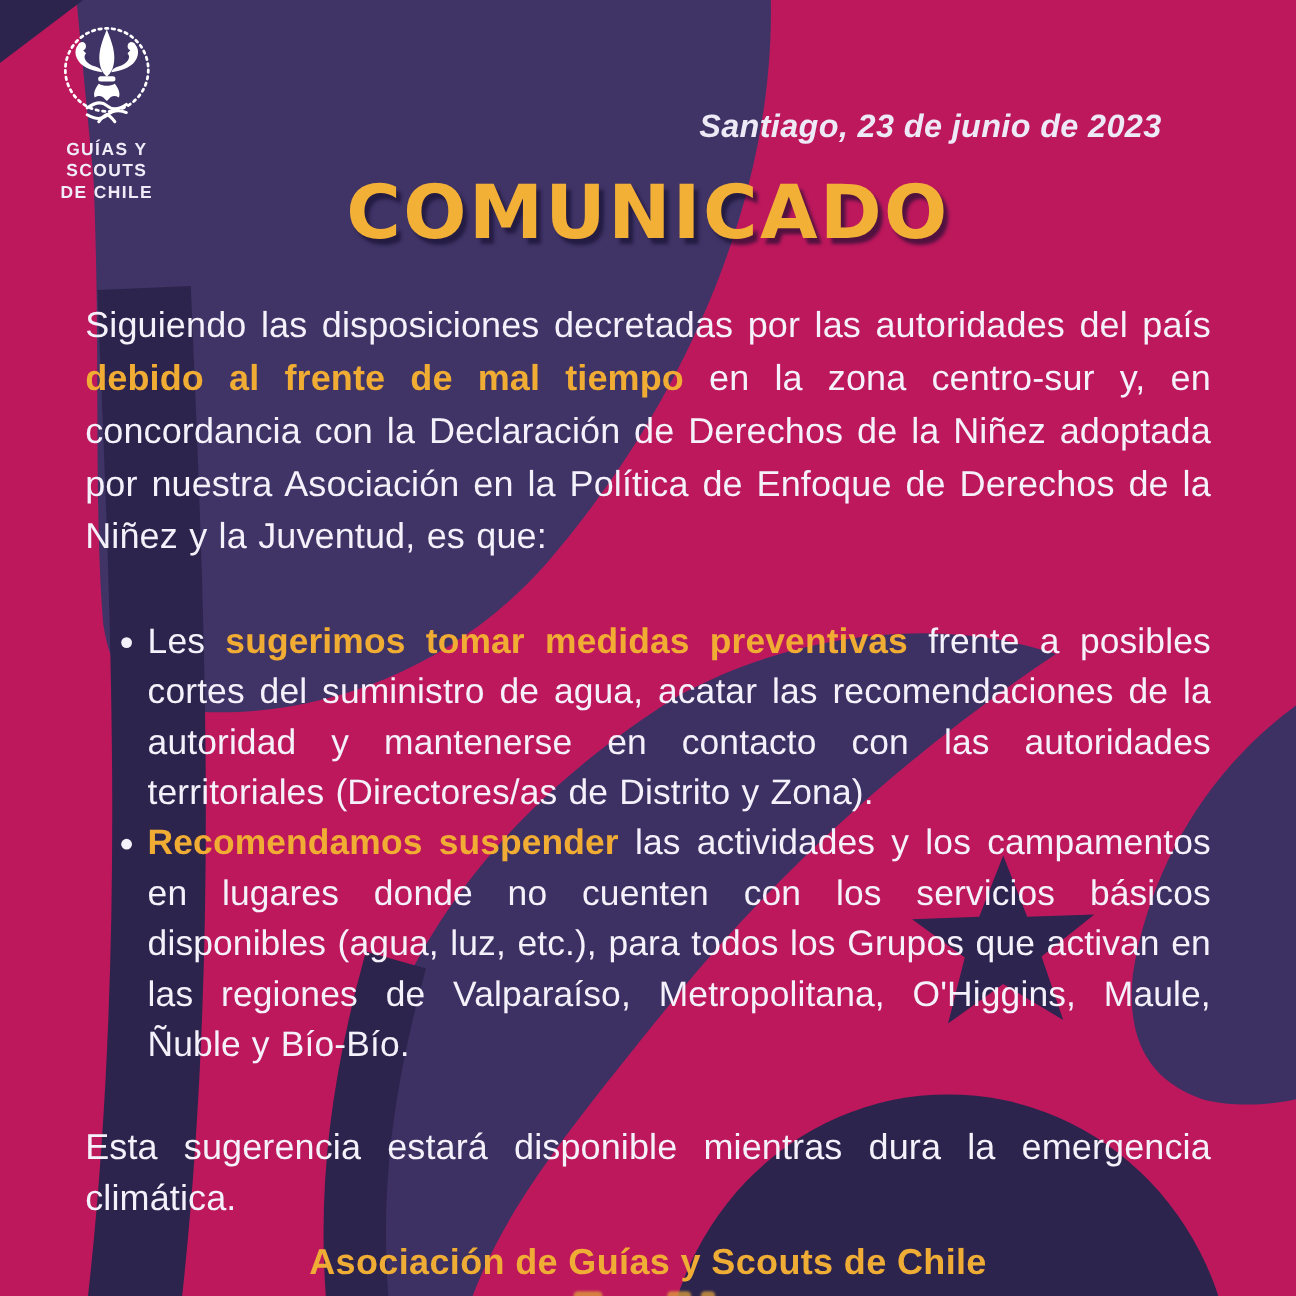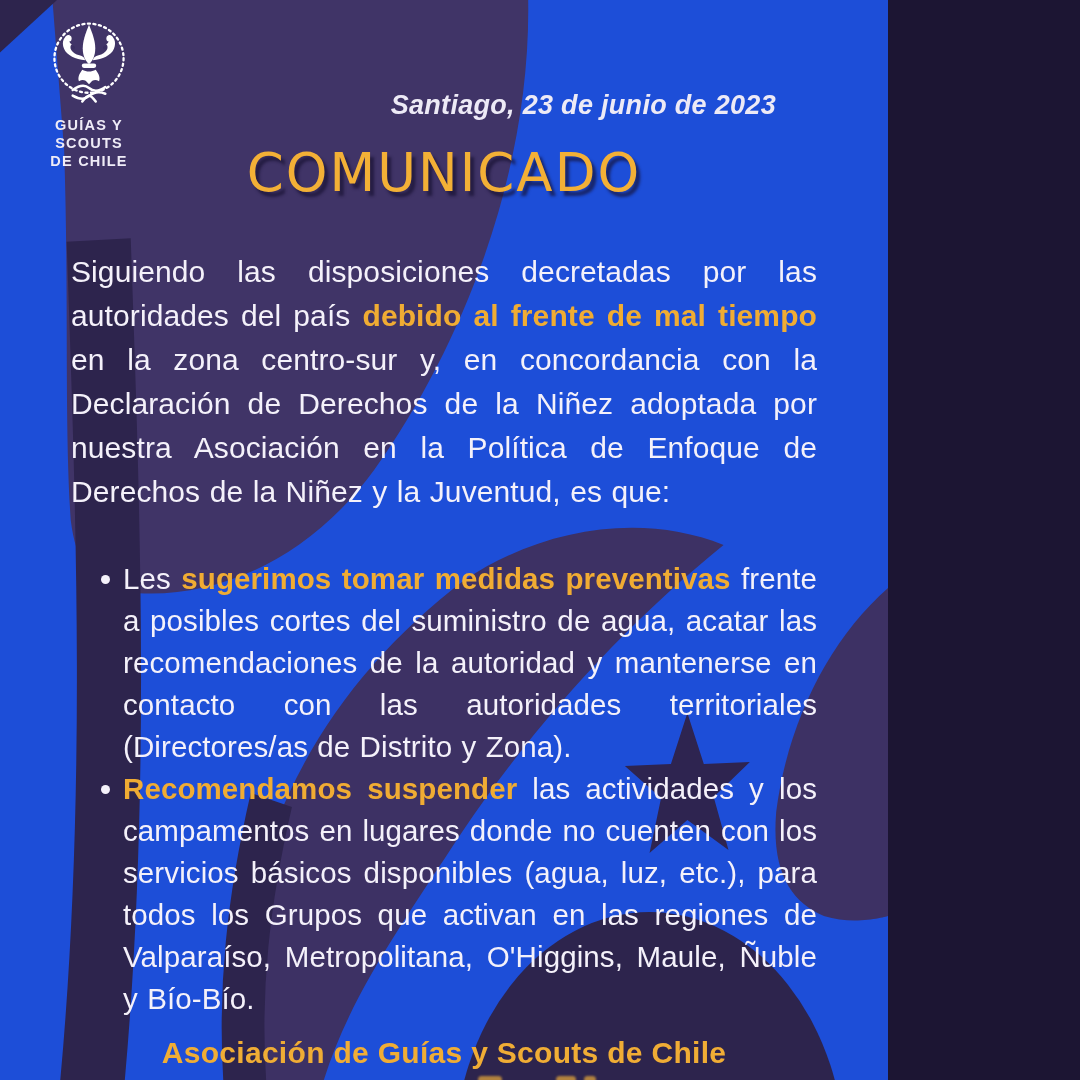--- a/index.html
+++ b/index.html
@@ -1,33 +1,33 @@
 <!DOCTYPE html>
 <html><head>
 <meta charset="utf-8">
 <style>
   html,body{margin:0;padding:0;background:#1c1533;}
   .poster{
-    position:relative;width:888px;height:1080px;overflow:hidden;
-    background:#1d4ed8;
+    position:relative;width:1080px;height:1080px;overflow:hidden;
+    background:#be185d;
     font-family:"Liberation Sans", sans-serif;
     color:#F4F1FA;
   }
   .bg{position:absolute;inset:0;width:100%;height:100%;}
   
   .logo{position:absolute;left:26px;top:14px;width:126px;text-align:center;}
   .logo svg{display:block;margin:0 auto;}
   .logo-text{margin-top:2px;line-height:1.25;font-size:14.5px;font-weight:600;
     letter-spacing:1.2px;color:#EFECF7;}
   .logo-text span{display:block;}
   
   .dateline{position:absolute;top:90px;right:112px;font-size:27px;font-style:italic;
     font-weight:700;color:#EDEAF6;letter-spacing:.3px;}
   .title{position:absolute;top:146px;left:0;right:0;margin:0;text-align:center;
-    font-family:"DejaVu Sans", sans-serif;font-weight:normal;font-size:53px;line-height:1;
+    font-family:"DejaVu Sans", sans-serif;font-weight:bold;font-size:62px;line-height:1;
     letter-spacing:2px;color:#F3B036;text-shadow:4px 5px 3px rgba(22,15,48,.65);}
   
   .content{position:absolute;top:250px;left:71px;right:71px;}
   .para{margin:0;font-size:30px;line-height:44px;text-align:justify;text-justify:inter-word;
     letter-spacing:.1px;word-spacing:1px;}
   .hl{color:#F0AC33;font-weight:bold;}
   .bullets{list-style:none;margin:44px 0 0 0;padding:0 0 0 52px;}
   .bullets li{position:relative;margin:0;font-size:29.5px;line-height:42px;
     text-align:justify;text-justify:inter-word;letter-spacing:.1px;word-spacing:1px;}
   .bullets li::before{content:"";position:absolute;left:-22px;top:17px;width:9px;height:9px;
@@ -107,20 +107,21 @@
   <h1 class="title">COMUNICADO</h1>
 
   <main class="content">
     <p class="para"><span>Siguiendo las disposiciones decretadas por las autoridades del país </span><strong class="hl">debido al frente de mal tiempo</strong><span> en la zona centro-sur y, en concordancia con la Declaración de Derechos de la Niñez adoptada por nuestra Asociación en la Política de Enfoque de Derechos de la Niñez y la Juventud, es que:</span></p>
 
     <ul class="bullets">
       <li><span>Les </span><strong class="hl">sugerimos tomar medidas preventivas</strong><span> frente a posibles cortes del suministro de agua,  acatar las recomendaciones de la autoridad y mantenerse en contacto con las autoridades territoriales (Directores/as de Distrito y Zona).</span></li>
       <li><strong class="hl">Recomendamos suspender</strong><span> las actividades y los campamentos en lugares donde no cuenten con los servicios básicos disponibles (agua, luz, etc.), para todos los Grupos que activan en las regiones de Valparaíso, Metropolitana, O'Higgins, Maule, Ñuble y Bío-Bío.</span></li>
     </ul>
 
+    <p class="para closing">Esta sugerencia estará disponible mientras dura la emergencia climática.</p>
 
     <p class="signature">Asociación de Guías y Scouts de Chile</p>
   </main>
 
   <div class="bottom-cut">
     <i class="b1"></i>
       <i class="b2"></i>
       <i class="b3"></i>
   </div>
 

